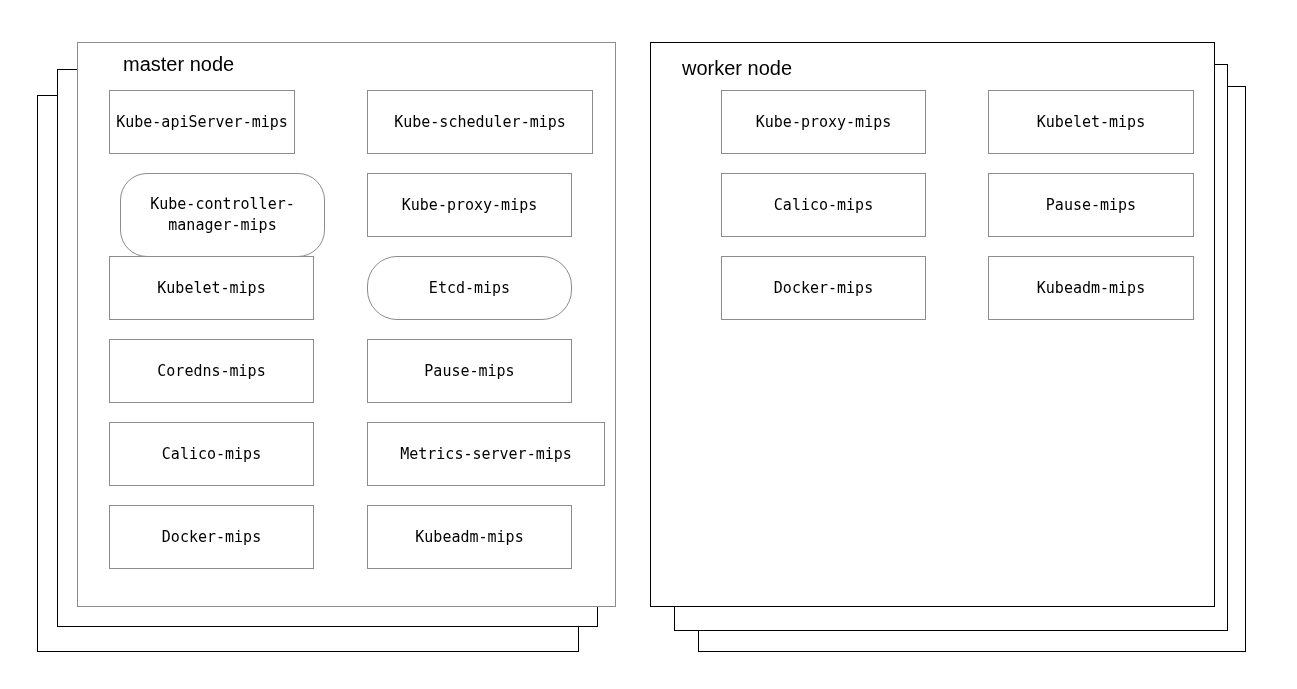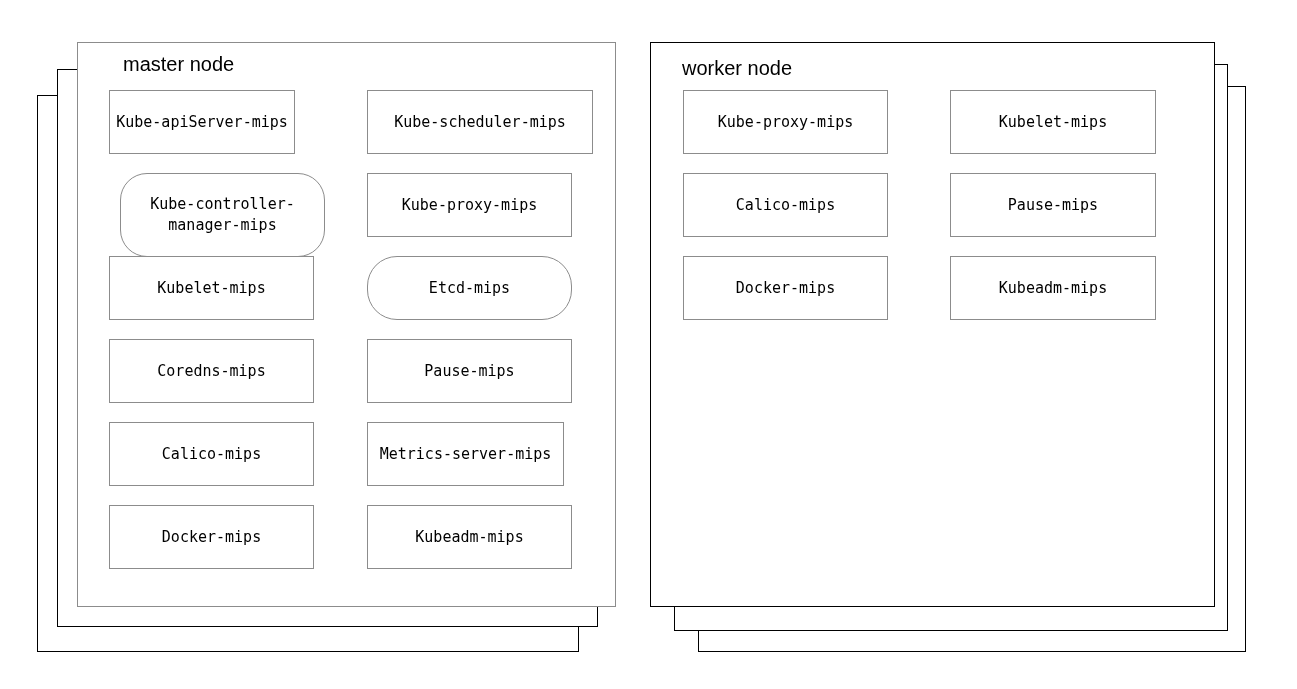--- a/index.html
+++ b/index.html
@@ -126,37 +126,37 @@
         </div>
         <div class="comp-box" style="left:289px; top:130px; width:205px; height:64px;">
           <span class="comp-label">Kube-proxy-mips</span>
         </div>
         <div class="comp-box" style="left:289px; top:213px; width:205px; height:64px;border-radius:30px;">
           <span class="comp-label">Etcd-mips</span>
         </div>
         <div class="comp-box" style="left:289px; top:296px; width:205px; height:64px;">
           <span class="comp-label">Pause-mips</span>
         </div>
-        <div class="comp-box" style="left:289px; top:379px; width:197px; height:64px;">
+        <div class="comp-box" style="left:289px; top:379px; width:238px; height:64px;">
           <span class="comp-label">Metrics-server-mips</span>
         </div>
         <div class="comp-box" style="left:289px; top:462px; width:205px; height:64px;">
           <span class="comp-label">Kubeadm-mips</span>
         </div>
       </div>
     </div>
   </div>
 
   <div class="stack">
 
     <div class="sheet sheet-back" style="left:698px; top:86px; width:548px; height:566px;"></div>
 
     <div class="sheet sheet-mid" style="left:674px; top:64px; width:554px; height:567px;"></div>
 
-    <div class="sheet sheet-front front-black" style="left:650px; top:42px; width:565px; height:565px;">
+    <div class="sheet sheet-front front-black" style="left:650px; top:42px; width:565px; height:565px;padding-left:38px;">
 
       <div class="node-title" style="left:31px; top:15px;">worker node</div>
 
       <div class="comp-grid">
 
         <div class="comp-box" style="left:32px; top:47px; width:205px; height:64px;">
           <span class="comp-label">Kube-proxy-mips</span>
         </div>
         <div class="comp-box" style="left:32px; top:130px; width:205px; height:64px;">
           <span class="comp-label">Calico-mips</span>

